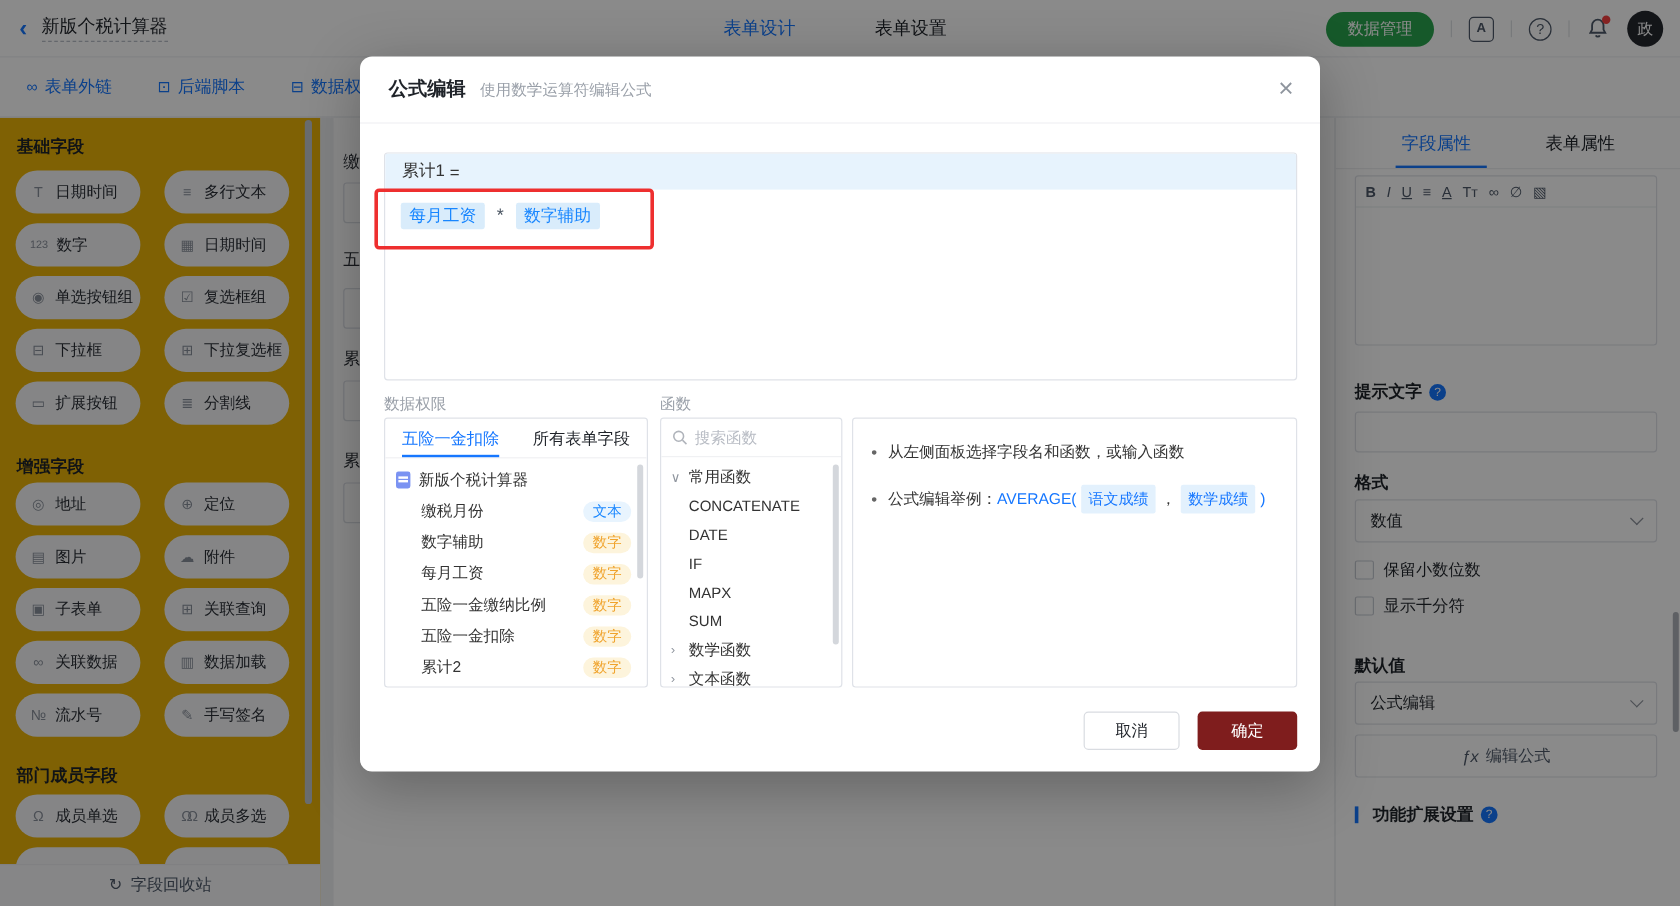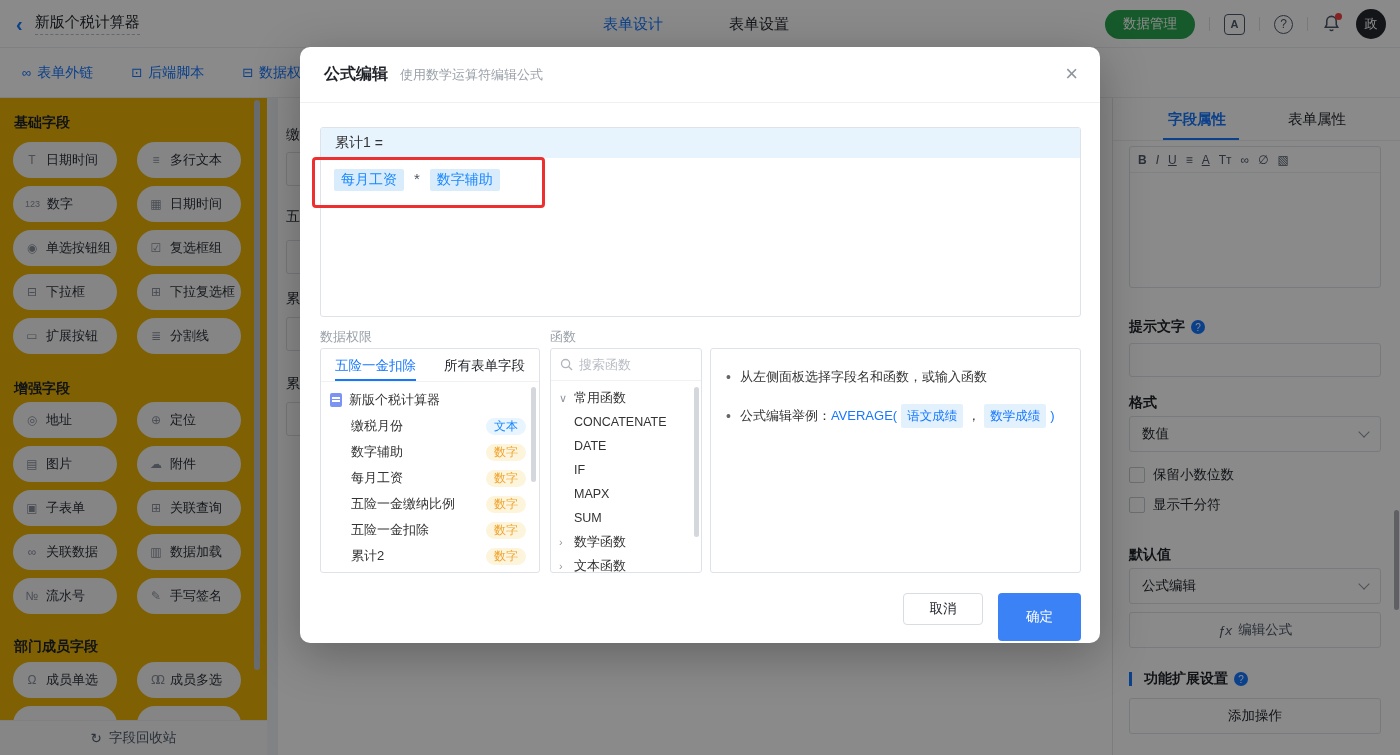--- a/index.html
+++ b/index.html
@@ -53,21 +53,21 @@
 
   
   .canvas{position:absolute;left:267px;top:98px;width:845px;bottom:0;background:#eef0f3}
   .paper{position:absolute;left:11px;top:0;right:0;bottom:0;background:#fff;padding-left:8px}
   .cfield-label{position:absolute;font-size:14px;color:#2b2f36;left:8px;white-space:nowrap}
   .cfield-input{position:absolute;left:8px;width:420px;height:34px;border:1px solid #dcdfe6;border-radius:3px;background:#fff}
 
   
   .rpanel{position:absolute;left:1112px;top:98px;right:0;bottom:0;background:#fff;border-left:1px solid #e5e6eb}
   .rtab{position:absolute;top:12px;font-size:14.5px;cursor:pointer}
-  .rtab.on{color:#1677ff;font-weight:bold}
+  .rtab.on{color:#1677ff;font-weight:normal}
   .rtab-underline{position:absolute;left:50px;top:40px;width:76px;height:2px;background:#1677ff}
   .rtab-div{position:absolute;left:0;right:0;top:42px;height:1px;background:#eceef1}
   .editor{position:absolute;left:16px;top:48px;width:252px;height:142px;border:1px solid #dfe2e8;border-radius:3px}
   .editor .tools{height:26px;border-bottom:1px solid #eceef1;display:flex;align-items:center;
                  padding:0 8px;gap:9px;color:#4e5969;font-size:12px}
   .editor .tools .t{cursor:pointer}
   .rlabel{position:absolute;left:16px;font-size:14px;font-weight:bold;color:#1f2329;display:flex;align-items:center;gap:6px}
   .qcirc{width:14px;height:14px;border-radius:50%;background:#1677ff;color:#fff;font-size:10px;font-weight:normal;
          display:inline-flex;align-items:center;justify-content:center}
   .rinput{position:absolute;left:16px;width:252px;height:34px;border:1px solid #dfe2e8;border-radius:3px;background:#fff}
@@ -117,21 +117,21 @@
   .grow .cv{color:#8f959e;font-size:11px;width:10px}
   .fnitem{height:24px;line-height:24px;padding-left:23px;font-size:12.5px;color:#333;cursor:pointer}
   .fscroll{position:absolute;right:2px;top:38px;width:5px;height:150px;background:#d4d7dc;border-radius:3px}
   .helpbox{position:absolute;left:410px;top:301px;width:371px;height:225px;border:1px solid #dfe2e8;border-radius:3px;padding:17px 15px;font-size:13px;color:#333}
   .hline{display:flex;align-items:center;margin-bottom:16px;flex-wrap:wrap;line-height:22px}
   .bullet{color:#666;margin-right:9px;font-size:14px}
   .hblue{color:#1677ff}
   .hchip{background:#e3f1fd;color:#1677ff;border-radius:2px;padding:1px 6px;margin:0 4px;font-size:12.5px}
   .m-cancel{position:absolute;left:603px;top:546px;width:80px;height:32px;background:#fff;border:1px solid #d9dce1;
             border-radius:4px;font-size:13.5px;color:#1f2329;cursor:pointer}
-  .m-ok{position:absolute;left:698px;top:546px;width:83px;height:48px;background:#3b82f6;border:none;
+  .m-ok{position:absolute;left:698px;top:546px;width:83px;height:32px;background:#7f1d1d;border:none;
         border-radius:4px;font-size:13.5px;color:#fff;cursor:pointer}
 </style>
 </head>
 <body>
 
 <div class="hdr">
   <span class="back">‹</span>
   <span class="ttl">新版个税计算器</span>
   <span class="navtab on" style="left:603px">表单设计</span>
   <span class="navtab" style="left:729px">表单设置</span>
@@ -344,23 +344,20 @@
   <button class="rbtn" style="top:514px">
     <span style="font-style:italic">ƒx</span>
     <span>编辑公式</span>
   </button>
 
   <div class="rlabel" style="top:572px">
     <span class="extbar"></span>
     <span>功能扩展设置</span>
     <span class="qcirc">?</span>
   </div>
-  <button class="rbtn" style="top:600px;color:#1f2329">
-      <span>添加操作</span>
-    </button>
 </aside>
 
 <div class="pg-thumb"></div>
 
 <div class="dim"></div>
 
 <div class="modal">
   <div class="m-hdr">
     <span class="m-title">公式编辑</span>
     <span class="m-sub">使用数学运算符编辑公式</span>

